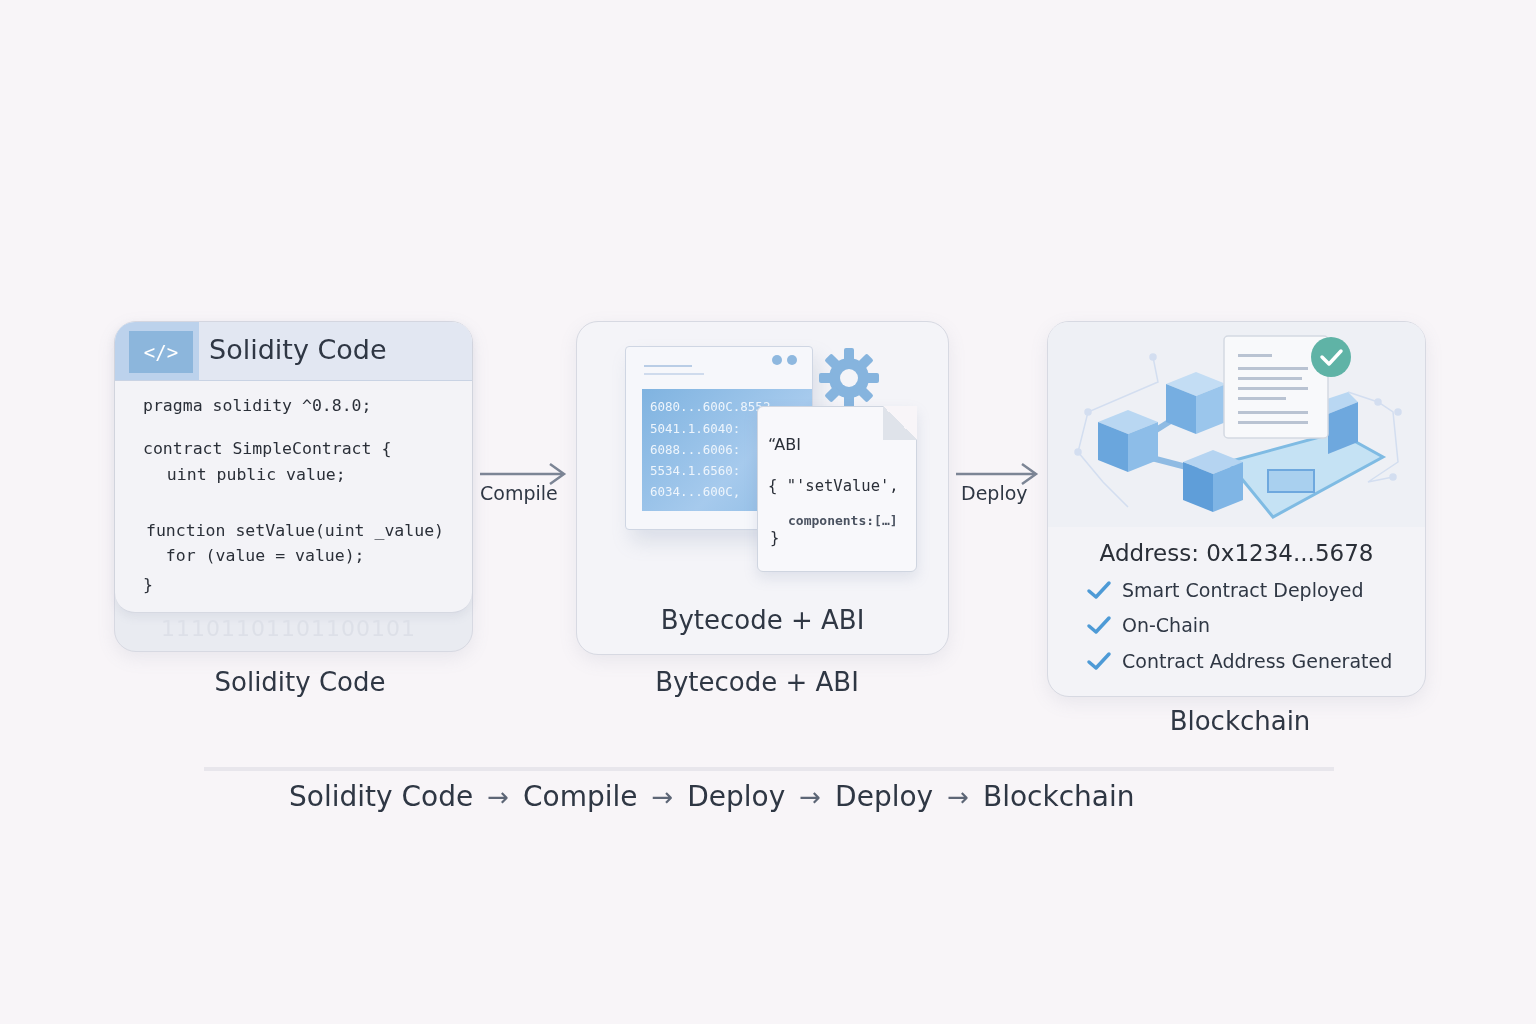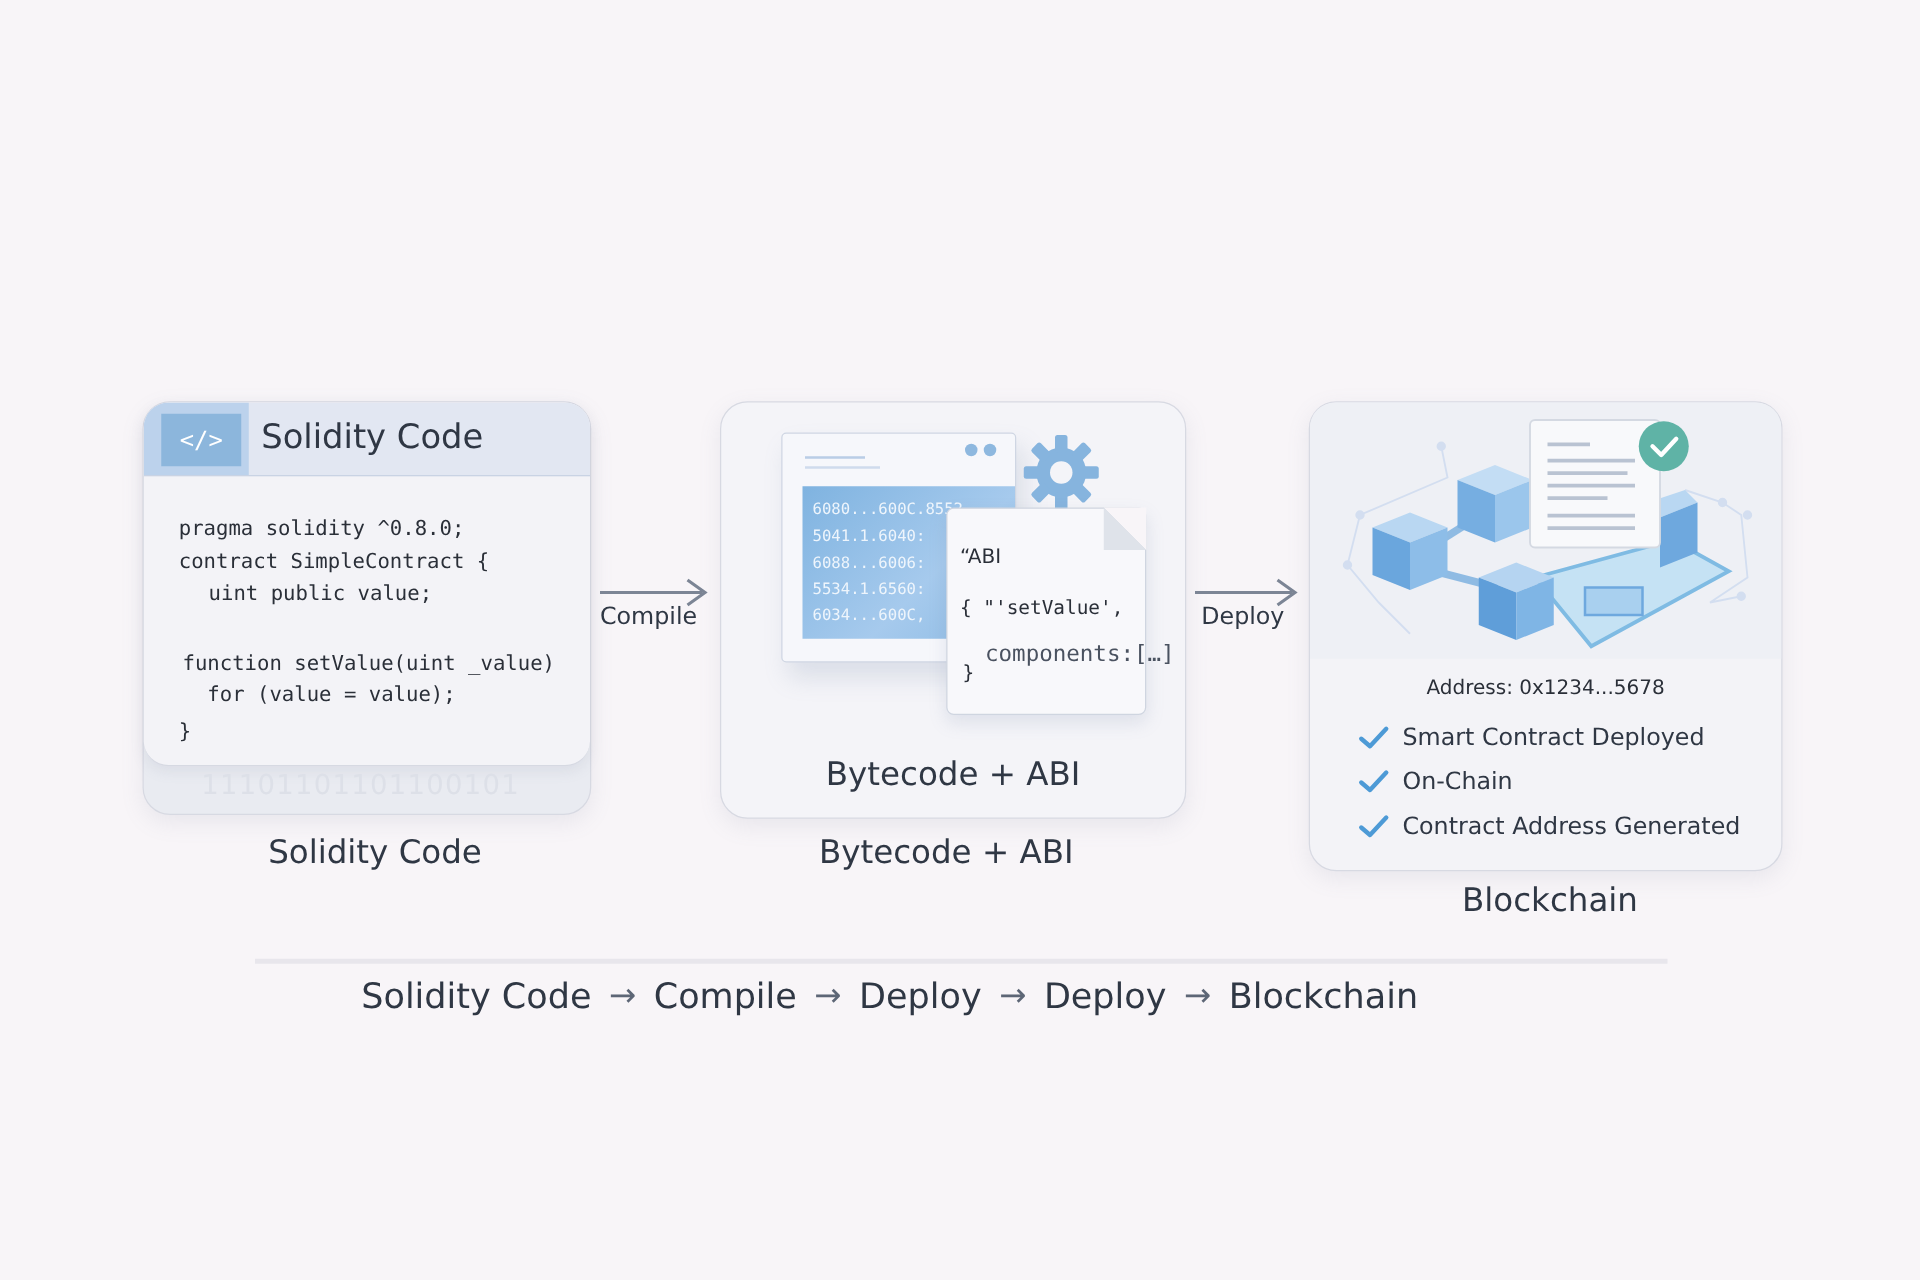--- a/index.html
+++ b/index.html
@@ -28,39 +28,39 @@
   .hexline{position:absolute;left:8px;font-family:"DejaVu Sans Mono",monospace;font-size:12.5px;color:#eef5fc;white-space:pre;}
   .gear{position:absolute;left:240px;top:24px;}
   .abi-doc{position:absolute;left:180px;top:84px;width:158px;height:164px;background:#f8f8fb;border:1.5px solid #cfd5e0;border-radius:6px;box-shadow:0 6px 14px rgba(120,140,170,0.18);}
   .abi-fold{position:absolute;right:-1px;top:-1px;width:34px;height:34px;background:linear-gradient(225deg,#f8f5f8 50%,#dfe3ea 50%);}
   .abi-title{position:absolute;left:10px;top:28px;font-size:16px;color:#2a2f38;}
   .abi-code{position:absolute;font-family:"DejaVu Sans Mono",monospace;color:#2a2f38;white-space:pre;}
   .card-inner-label{position:absolute;width:100%;text-align:center;font-size:26px;color:#2f3744;}
   
   #card-chain{left:1047px;top:321px;width:377px;height:374px;background:#f3f3f7;}
   .chain-illus{position:absolute;left:0;top:0;width:377px;height:205px;border-radius:20px 20px 0 0;background:#eef0f5;}
-  .addr{position:absolute;left:0;width:100%;top:218px;text-align:center;font-size:16px;color:#2a2f38;}
+  .addr{position:absolute;left:0;width:100%;top:218px;text-align:center;font-size:23px;color:#2a2f38;}
   .check-item{position:absolute;left:38px;font-size:19px;color:#2f3744;display:flex;align-items:center;}
   .check-item svg{margin-right:10px;}
   
   .flow-line{position:absolute;left:204px;top:767px;width:1130px;height:4px;background:#e8e6ec;}
   .flow{position:absolute;left:289px;top:780px;font-size:28px;color:#2f3744;display:flex;align-items:center;white-space:nowrap;}
   .flow .sep{color:#5d6676;margin:0 14px;font-size:26px;}
 </style>
 </head>
 <body>
 
 <div class="card" id="card-solidity">
   <div class="inner">
     <div class="hdr">
       <div class="hdr-icon-band"></div>
       <div class="hdr-icon">&lt;/&gt;</div>
       <div class="hdr-title">Solidity Code</div>
     </div>
-    <div class="code" style="left:28px;top:74px;margin-top:17px;">pragma solidity ^0.8.0;</div>
+    <div class="code" style="left:28px;top:74px;">pragma solidity ^0.8.0;</div>
     <div class="code" style="left:28px;top:117px;">contract SimpleContract {</div>
     <div class="code" style="left:32px;top:143px;">  uint public value;</div>
     <div class="code" style="left:31px;top:199px;">function setValue(uint _value)</div>
     <div class="code" style="left:31px;top:224px;">  for (value = value);</div>
     <div class="code" style="left:28px;top:253px;">}</div>
   </div>
   <div class="binary">11101101101100101</div>
 </div>
 <div class="caption" style="left:114px;top:667px;width:372px;">Solidity Code</div>
 
@@ -95,21 +95,21 @@
       <rect x="27" y="48" width="10" height="14" rx="2" transform="rotate(45 32 32)"></rect>
       <rect x="2" y="27" width="14" height="10" rx="2" transform="rotate(45 32 32)"></rect>
       <rect x="48" y="27" width="14" height="10" rx="2" transform="rotate(45 32 32)"></rect>
     </g>
     <circle cx="32" cy="32" r="9" fill="#f4f4f8"></circle>
   </svg>
   <div class="abi-doc">
     <div class="abi-fold"></div>
     <div class="abi-title">“ABI</div>
     <div class="abi-code" style="left:10px;top:70px;font-size:15.5px;">{ "'setValue',</div>
-    <div class="abi-code" style="left:30px;top:106px;font-size:18px;color:#4a5260;">components:[…]</div>
+    <div class="abi-code" style="left:30px;top:106px;font-size:13px;color:#4a5260;font-weight:bold;">components:[…]</div>
     <div class="abi-code" style="left:12px;top:122px;font-size:15.5px;">}</div>
   </div>
   <div class="card-inner-label" style="top:283px;">Bytecode + ABI</div>
 </div>
 <div class="caption" style="left:576px;top:667px;width:362px;">Bytecode + ABI</div>
 
 <svg class="arrow" style="left:954px;top:460px;" width="90" height="28">
   <line x1="2" y1="14" x2="80" y2="14" stroke="#7c8595" stroke-width="2.5"></line>
   <polyline points="68,4 82,14 68,24" fill="none" stroke="#7c8595" stroke-width="2.5"></polyline>
 </svg>

